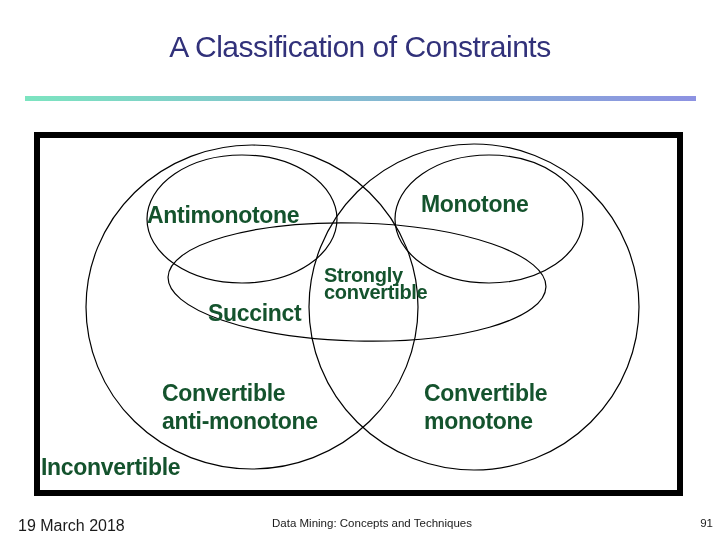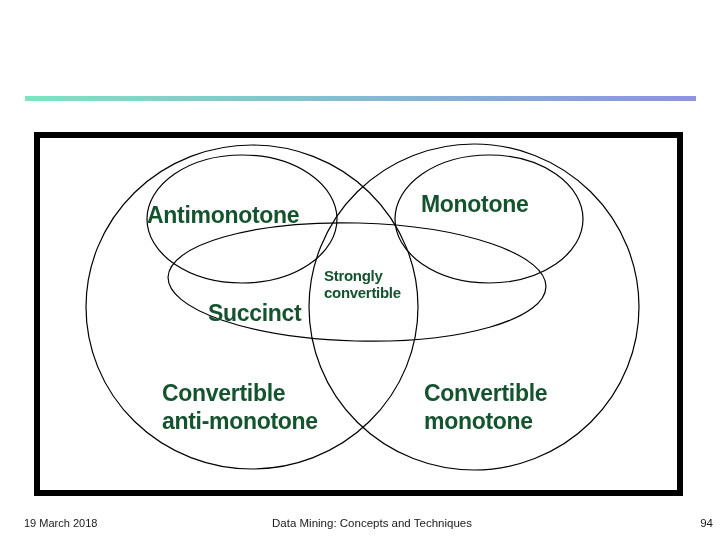--- a/index.html
+++ b/index.html
@@ -17,33 +17,34 @@
     background:linear-gradient(90deg,#7ce4c0,#8d92e2);
   }
   .venn-svg{position:absolute;left:0;top:0;width:720px;height:540px;}
   .lbl{
     position:absolute;font-weight:bold;color:#14532d;
     white-space:pre-line;line-height:28px;letter-spacing:-0.3px;
   }
   .lbl-antimonotone{left:147px;top:201px;font-size:23px;}
   .lbl-monotone{left:421px;top:190px;font-size:23px;}
   .lbl-succinct{left:208px;top:299px;font-size:23px;text-align:right;}
-  .lbl-strongly{left:324px;top:267px;font-size:15px;line-height:17px;}
+  .lbl-strongly{left:324px;top:267px;font-size:20px;line-height:17px;}
   .lbl-conv-anti{left:162px;top:379px;font-size:23px;}
   .lbl-conv-mono{left:424px;top:379px;font-size:23px;}
   .lbl-inconvertible{left:41px;top:453px;font-size:23px;}
-  .footer-date{position:absolute;left:24px;top:517px;font-size:11px;color:#1a1a1a;}
+  .footer-date{position:absolute;left:18px;top:517px;font-size:16px;color:#1a1a1a;}
   .footer-center{position:absolute;left:0;top:517px;width:720px;text-align:center;font-size:11.5px;color:#1a1a1a;margin-left:12px;}
   .footer-page{position:absolute;right:7px;top:517px;font-size:11.5px;color:#1a1a1a;}
 </style>
 </head>
 <body>
 
 <div class="slide">
 
+  <div class="page-title">A Classification of Constraints</div>
 
   <div class="title-rule"></div>
 
   <svg class="venn-svg" viewBox="0 0 720 540" xmlns="http://www.w3.org/2000/svg">
     <rect x="37" y="135" width="643" height="358" fill="none" stroke="#000" stroke-width="6"></rect>
     <ellipse cx="252" cy="307" rx="166" ry="162" fill="none" stroke="#000" stroke-width="1.2"></ellipse>
     <ellipse cx="474" cy="307" rx="165" ry="163" fill="none" stroke="#000" stroke-width="1.2"></ellipse>
     <ellipse cx="242" cy="219" rx="95" ry="64" fill="none" stroke="#000" stroke-width="1.2"></ellipse>
     <ellipse cx="489" cy="219" rx="94" ry="64" fill="none" stroke="#000" stroke-width="1.2"></ellipse>
     <ellipse cx="357" cy="282" rx="189" ry="59" fill="none" stroke="#000" stroke-width="1.2" transform="rotate(1.5 357 282)"></ellipse>
@@ -57,20 +58,21 @@
 
   <div class="lbl lbl-strongly">Strongly
 convertible</div>
 
   <div class="lbl lbl-conv-anti">Convertible
 anti-monotone</div>
 
   <div class="lbl lbl-conv-mono">Convertible
 monotone</div>
 
+  <div class="lbl lbl-inconvertible">Inconvertible</div>
 
   <div class="footer-date">19 March 2018</div>
 
   <div class="footer-center">Data Mining: Concepts and Techniques</div>
 
-  <div class="footer-page">94</div>
+  <div class="footer-page">91</div>
 
 </div>
 
 </body></html>

